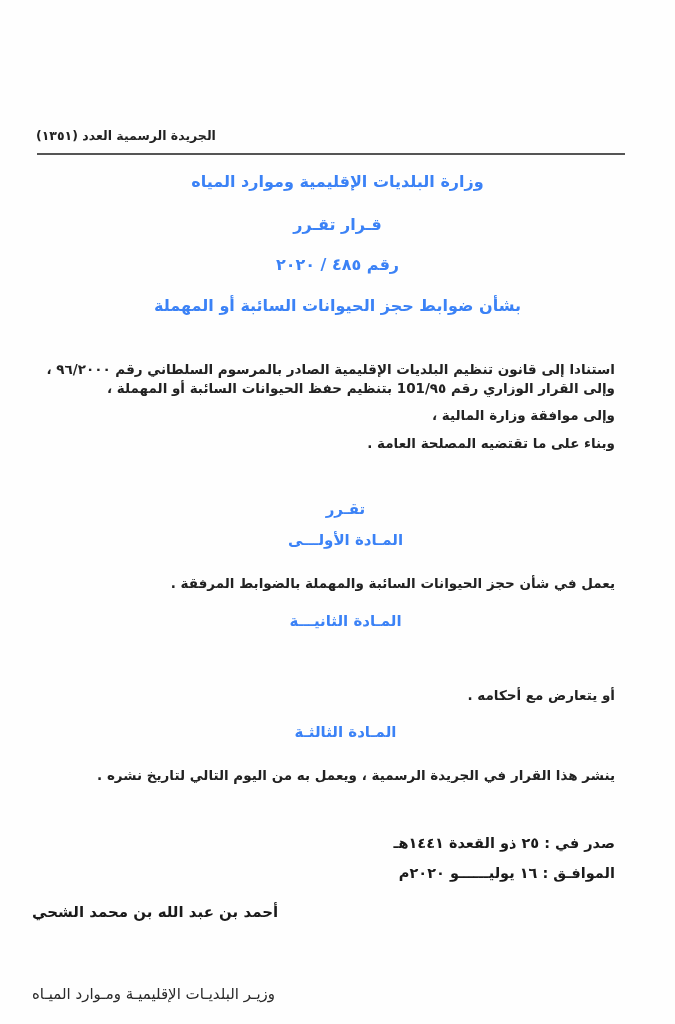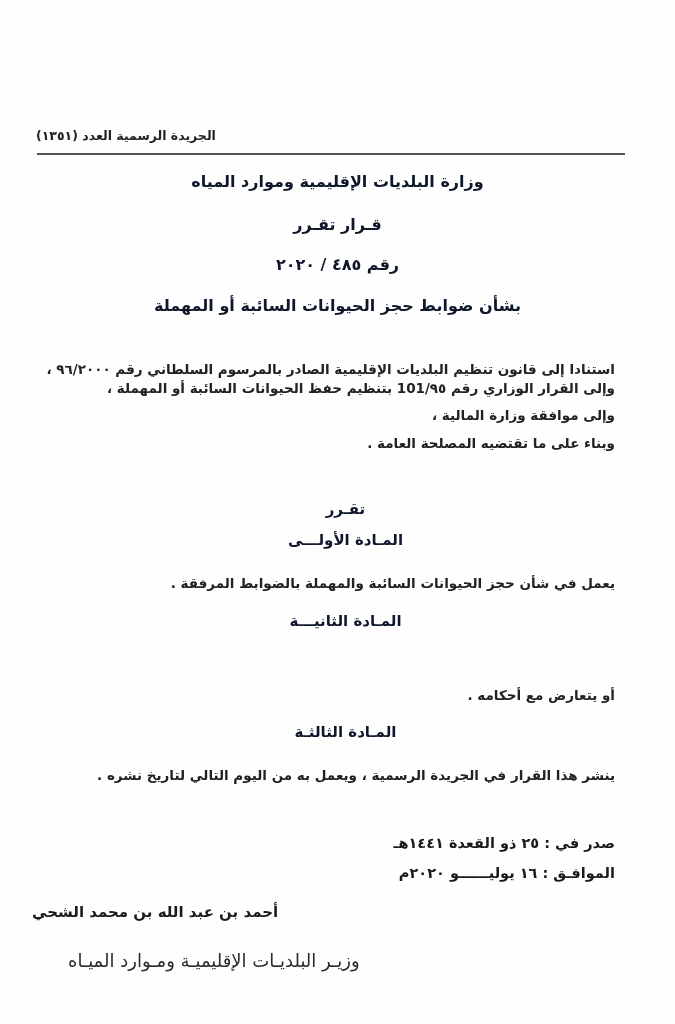--- a/index.html
+++ b/index.html
@@ -39,21 +39,21 @@
       width: 588px;
       height: 2px;
       background: #555;
     }
     .center {
       position: absolute;
       left: 0;
       width: 675px;
       text-align: center;
       font-weight: bold;
-      color: #0f172a;
+      color: #3b82f6;
     }
     .ministry { top: 172px; font-size: 16px; }
     .decision-title { top: 215px; font-size: 16px; }
     .decision-number { top: 255px; font-size: 16px; }
     .subject { top: 296px; font-size: 16px; }
 
     .para {
       position: absolute;
       right: 60px;
       width: 580px;
@@ -91,21 +91,21 @@
 
     .signature {
       position: absolute;
       left: 32px;
       text-align: left;
       direction: rtl;
       white-space: nowrap;
       color: #1a1a1a;
     }
     .sig-name { top: 903px; font-size: 15px; font-weight: bold; }
-    .sig-title { top: 950px; font-size: 18px; font-weight: normal; color: #2a2a2a; margin-left: 36px; }
+    .sig-title { top: 985px; font-size: 15px; font-weight: normal; color: #2a2a2a; }
   </style>
 </head>
 <body>
 
 <div class="page">
 
   <div class="running-header">الجريدة الرسمية العدد (١٣٥١)</div>
   <div class="header-rule"></div>
 
   <div class="center ministry">وزارة البلديات الإقليمية وموارد المياه</div>

